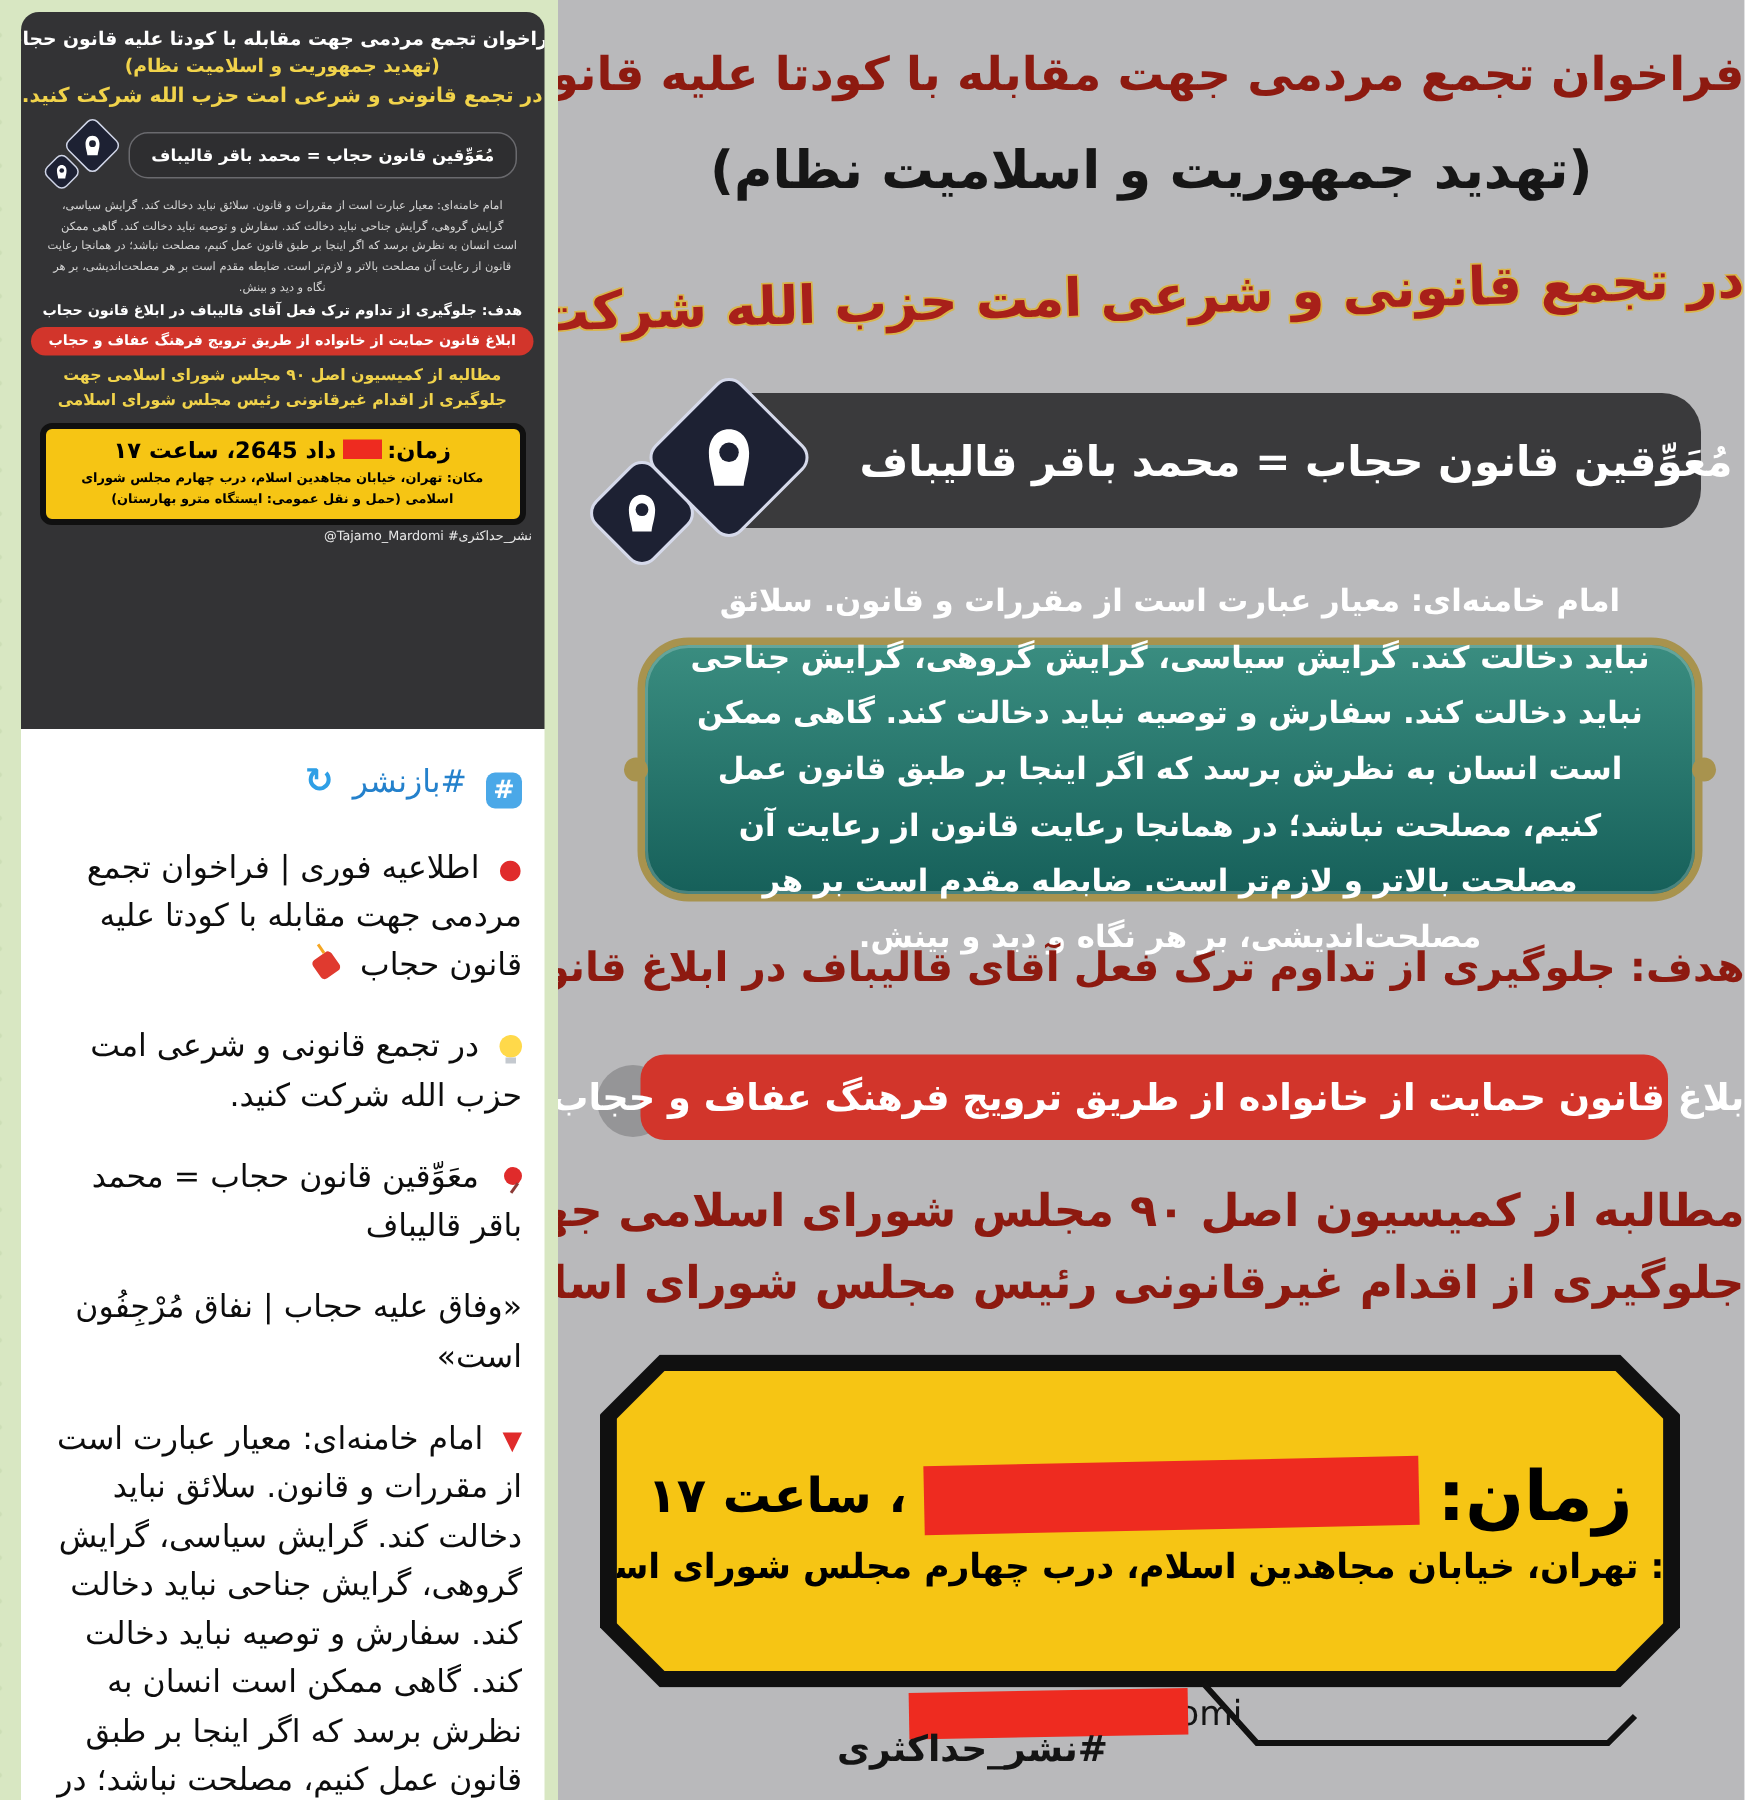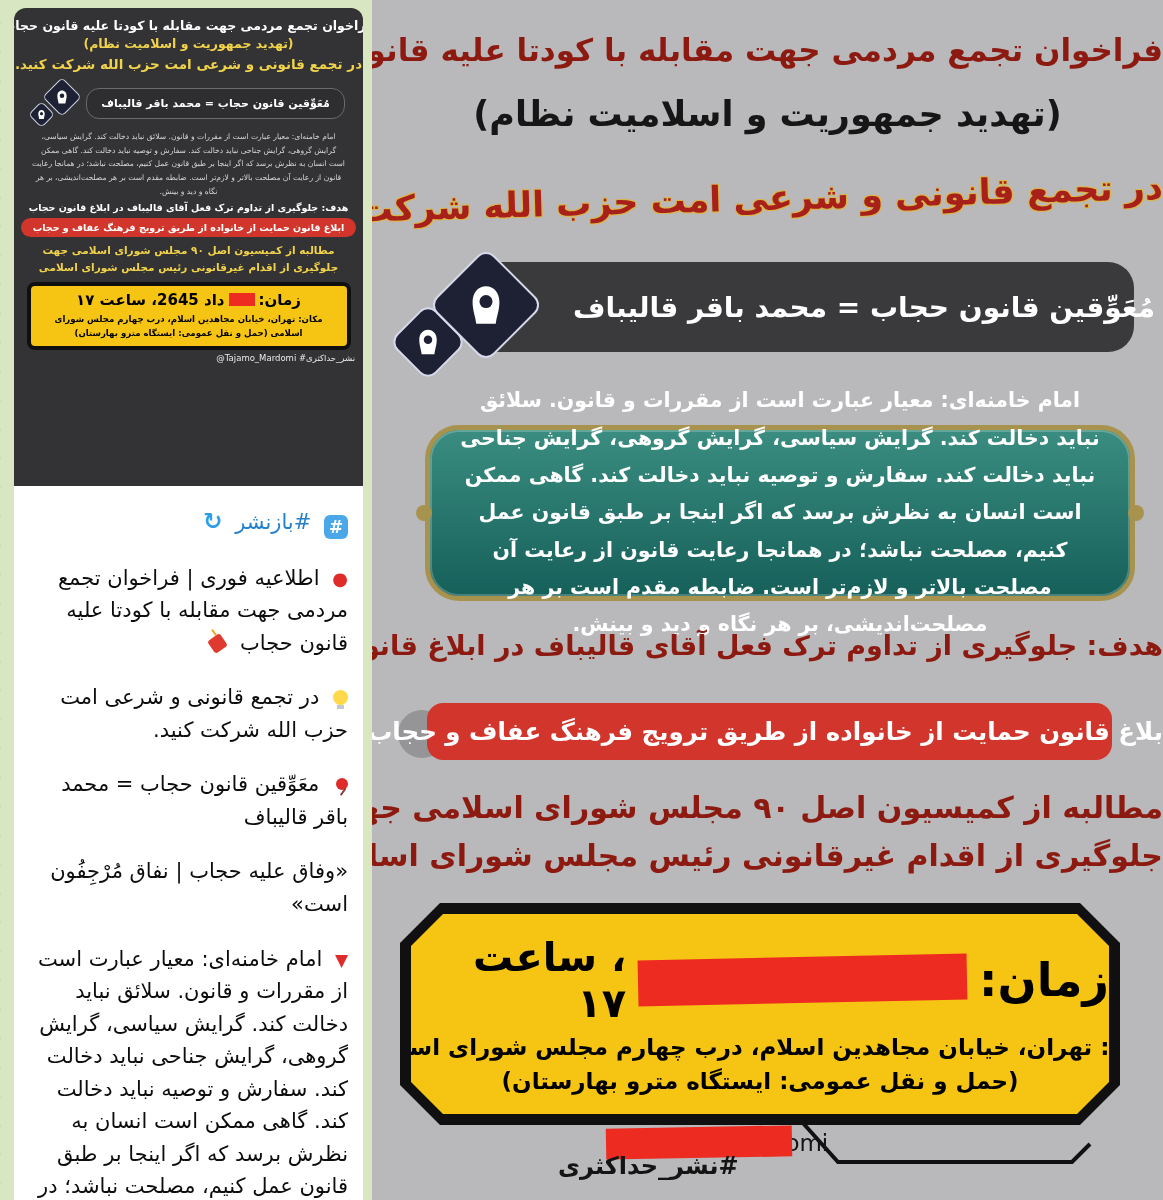--- a/index.html
+++ b/index.html
@@ -99,21 +99,21 @@
   .p-demand span{display:block;white-space:nowrap}
 
   .p-ybox{position:absolute;left:28px;top:903px;width:720px;height:222px;background:#101010;
     clip-path:polygon(40px 0,calc(100% - 40px) 0,100% 40px,100% calc(100% - 40px),calc(100% - 40px) 100%,40px 100%,0 calc(100% - 40px),0 40px)}
   .p-ybox-in{position:absolute;inset:11px;background:#f6c514;
     clip-path:polygon(32px 0,calc(100% - 32px) 0,100% 32px,100% calc(100% - 32px),calc(100% - 32px) 100%,32px 100%,0 calc(100% - 32px),0 32px);
     display:flex;flex-direction:column;align-items:center;justify-content:center;gap:8px;color:#000}
   .y-time{display:flex;align-items:center;gap:12px;direction:rtl;font-weight:bold}
   .y-time .pre{font-size:46px}
   .y-redact{display:inline-block;width:330px;height:46px;background:#ee2b20;transform:rotate(-1.2deg)}
-  .y-time .suf{font-size:40px}
+  .y-time .suf{font-size:32px}
   .y-loc{font-size:23px;font-weight:bold;white-space:nowrap}
 
   .p-bracket{position:absolute;left:0;top:1120px}
   .p-handle{position:absolute;left:240px;top:1130px;direction:ltr;font-size:23px;color:#141414}
   .p-handle-redact{position:absolute;left:234px;top:1127px;width:186px;height:31px;background:#ee2b20;transform:rotate(-1deg)}
   .p-hashtag{position:absolute;left:186px;top:1152px;font-size:24px;font-weight:bold;color:#141414;direction:rtl;white-space:nowrap}
 </style>
 </head>
 <body>
 
@@ -230,21 +230,20 @@
     </div>
 
     <div class="p-ybox">
       <div class="p-ybox-in">
         <div class="y-time">
           <span class="pre">زمان:</span>
           <span class="y-redact"></span>
           <span class="suf">، ساعت ۱۷</span>
         </div>
         <div class="y-loc">مکان: تهران، خیابان مجاهدین اسلام، درب چهارم مجلس شورای اسلامی</div>
-        <div class="y-loc">(حمل و نقل عمومی: ایستگاه مترو بهارستان)</div>
       </div>
     </div>
 
     <svg class="p-bracket" width="791" height="70" viewBox="0 0 791 70">
       <polyline points="430,2 466,42 700,42 718,24" fill="none" stroke="#111111" stroke-width="4"></polyline>
     </svg>
     <div class="p-handle">@Tajamo_Mardomi</div>
     <div class="p-handle-redact"></div>
     <div class="p-hashtag">#نشر_حداکثری</div>
 

